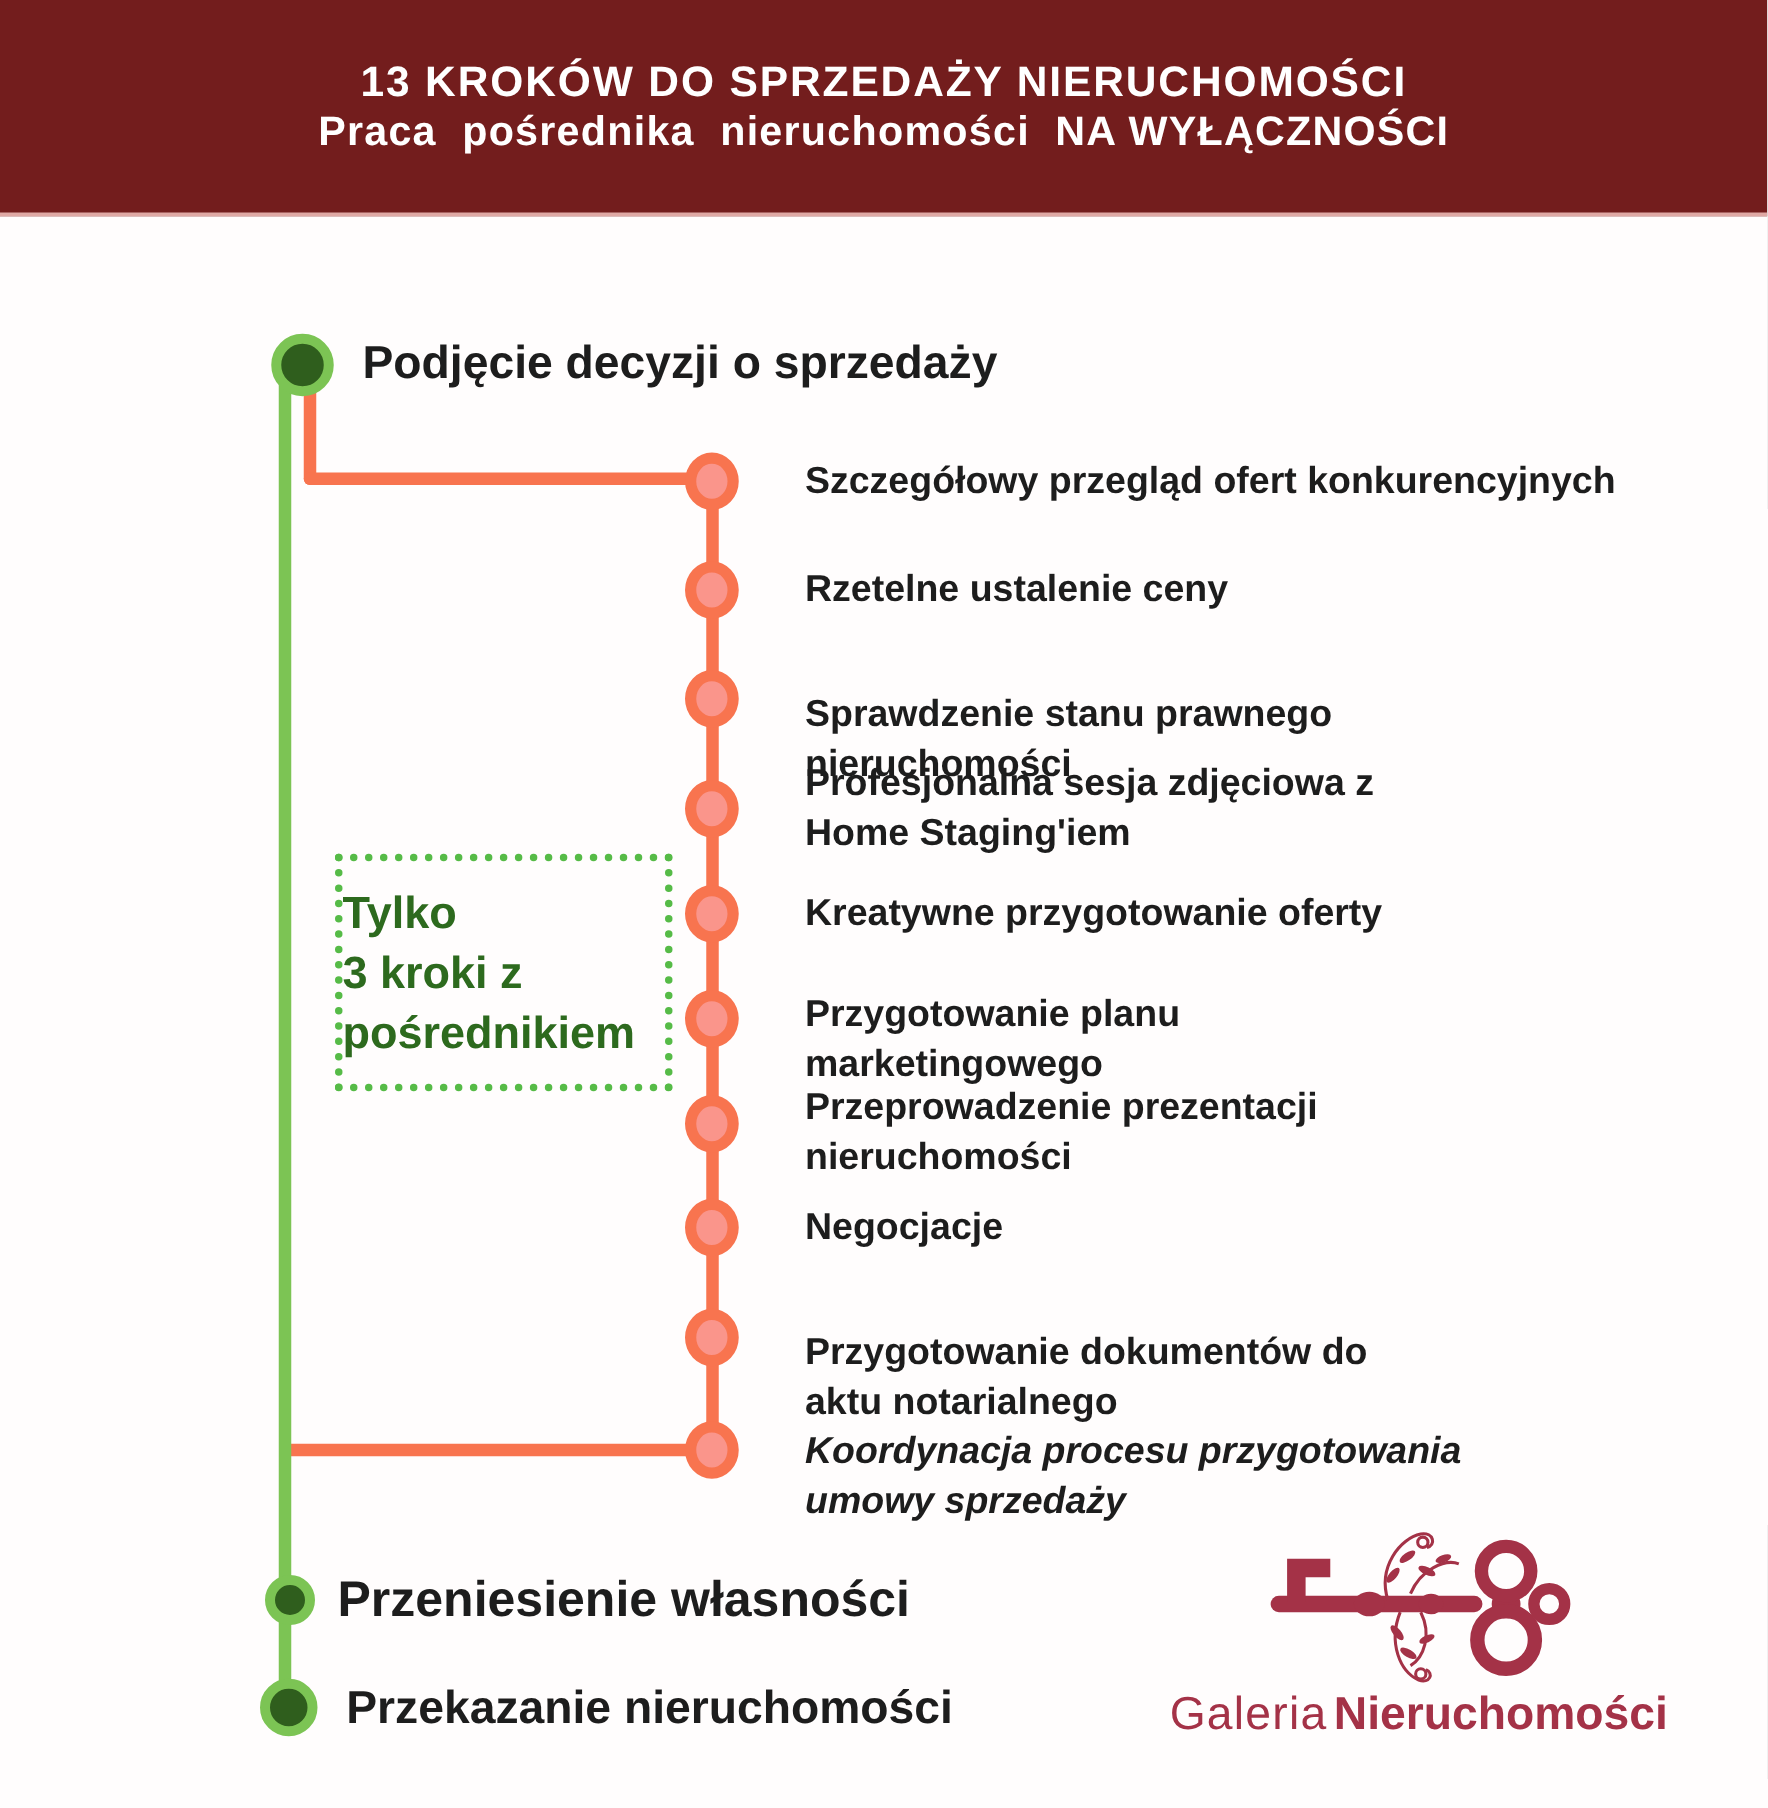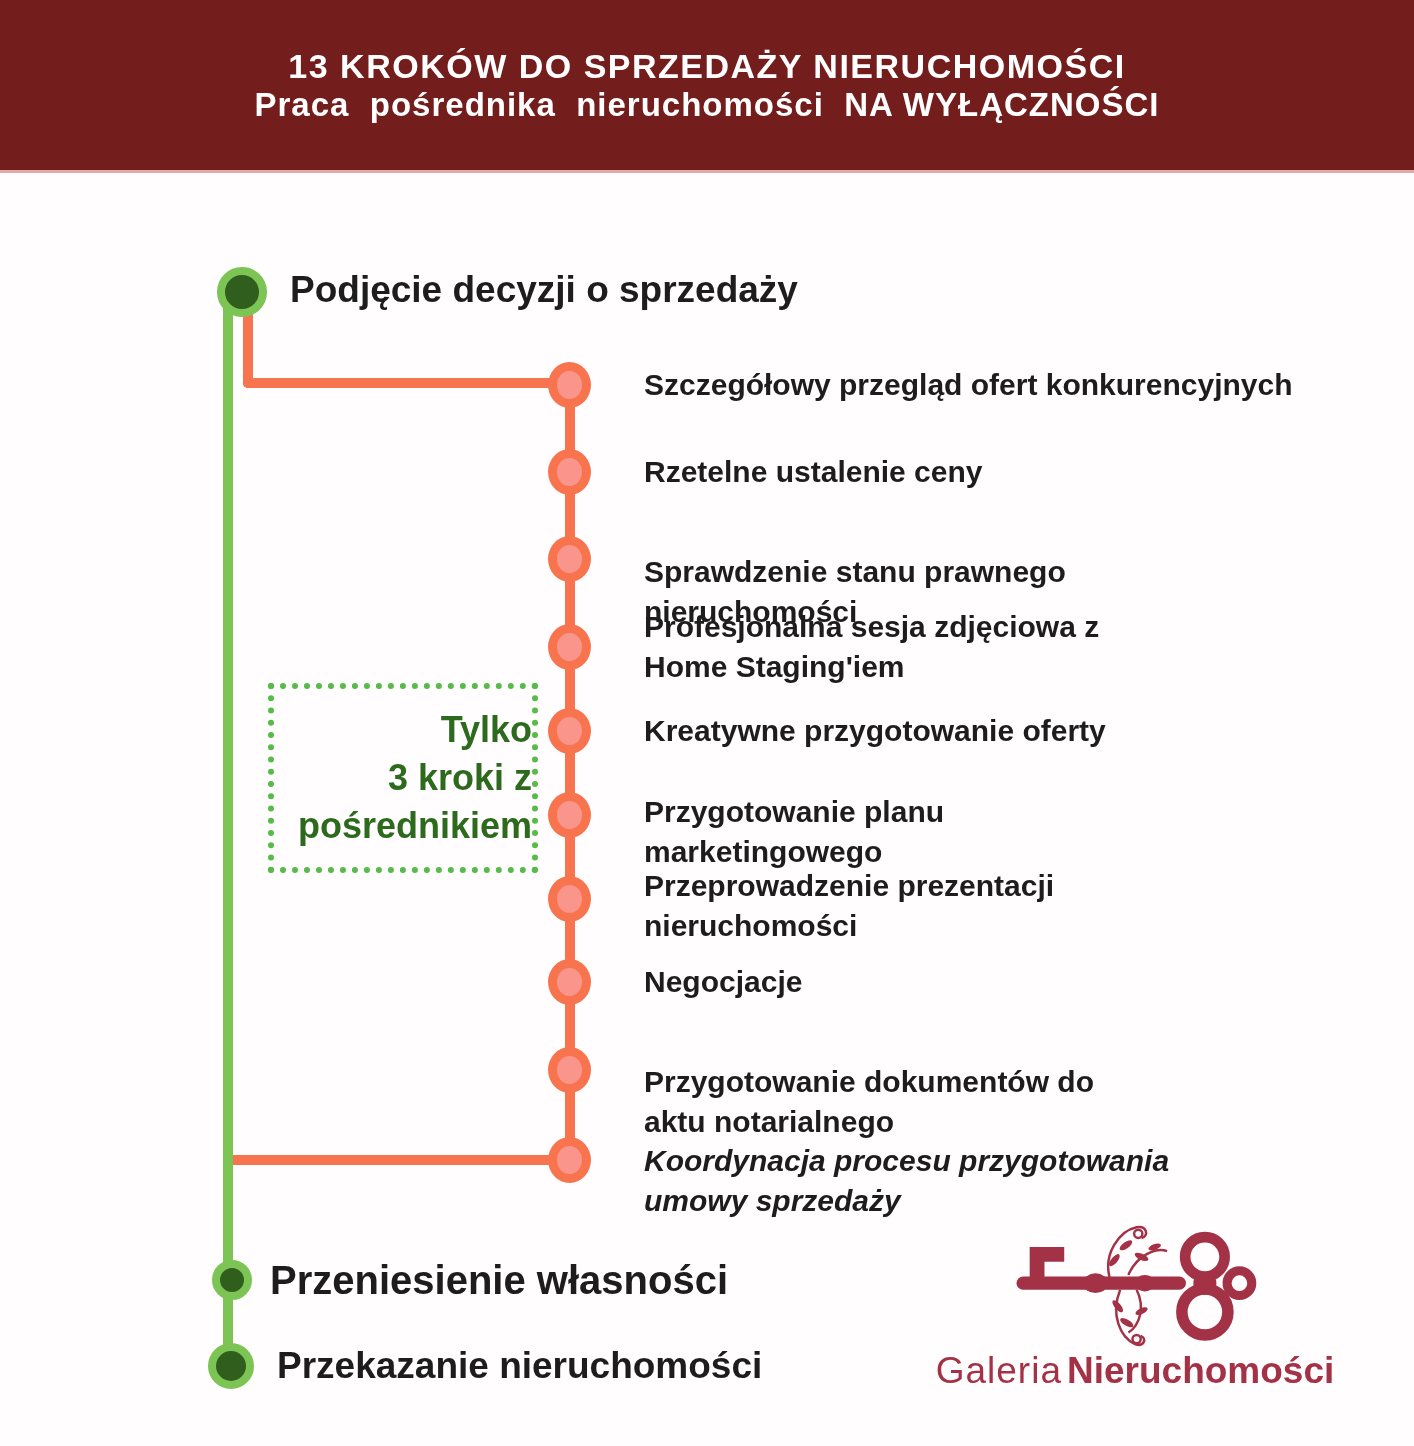--- a/index.html
+++ b/index.html
@@ -32,21 +32,21 @@
   .title{position:absolute;transform:translateY(-50%);font-size:37px;font-weight:700;
          color:var(--text-dark);white-space:pre;z-index:4;}
   .slabel{position:absolute;left:620px;transform:translateY(-50%);font-size:30px;font-weight:700;
           color:var(--text-dark);line-height:40px;white-space:pre-line;z-index:4;margin-left:24px;}
   .elabel{position:absolute;transform:translateY(-50%);font-weight:700;color:var(--text-dark);
           white-space:pre;z-index:4;}
   
   .callout{
     position:absolute;left:268px;top:683px;width:270px;height:190px;box-sizing:border-box;
     border:6px dotted var(--callout-border);display:flex;flex-direction:column;
-    align-items:flex-end;justify-content:center;z-index:4;
+    align-items:flex-start;justify-content:center;z-index:4;
   }
   .callout-line{font-size:36px;line-height:48px;font-weight:700;color:var(--callout-green);white-space:pre;}
   
   .key-svg{position:absolute;left:1005px;top:1214px;width:255px;height:140px;color:var(--logo-red);z-index:4;}
   .logotext{position:absolute;left:935px;top:1350px;width:400px;display:flex;justify-content:center;
             align-items:baseline;gap:5px;color:var(--logo-red);z-index:4;}
   .lg-reg{font-size:37px;font-weight:400;letter-spacing:1px;}
   .lg-bold{font-size:37px;font-weight:700;}
 </style>
 </head>

